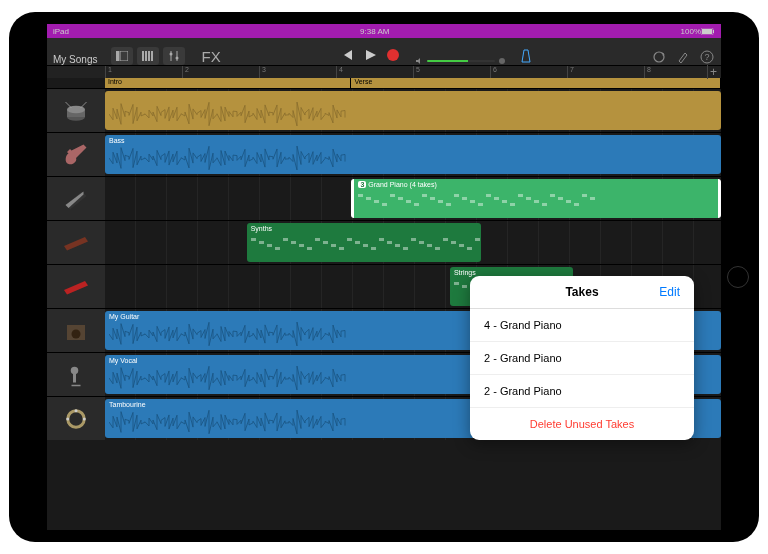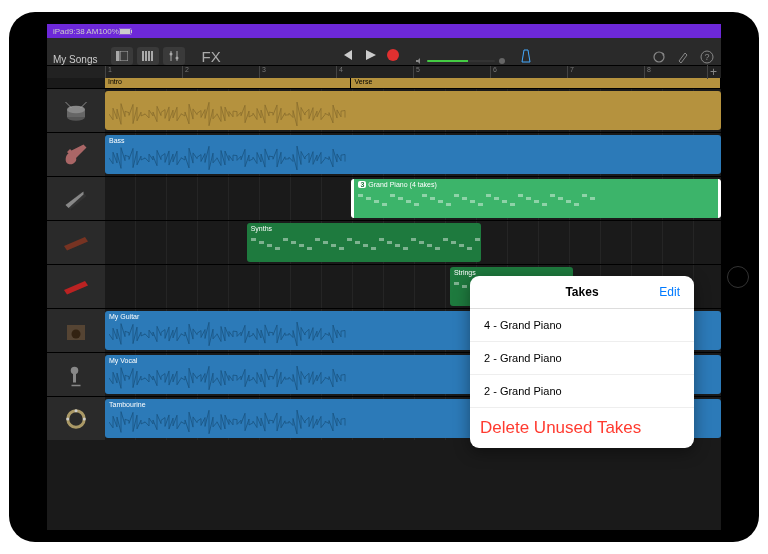--- a/index.html
+++ b/index.html
@@ -1,20 +1,20 @@
 <!DOCTYPE html>
 <html><head>
 <meta charset="utf-8">
 <style>
 *{margin:0;padding:0;box-sizing:border-box;font-family:-apple-system,sans-serif}
 body{background:#fff;display:flex;align-items:center;justify-content:center;width:768px;height:554px;overflow:hidden}
 .ipad{width:750px;height:530px;background:#000;border-radius:26px;position:relative;padding:12px 38px}
 .home-btn{position:absolute;right:10px;top:50%;transform:translateY(-50%);width:22px;height:22px;border:1px solid #333;border-radius:50%}
 .screen{width:100%;height:100%;background:#1a1a1a;position:relative;overflow:hidden}
-.status{height:14px;display:flex;align-items:center;padding:0 6px;font-size:8px;color:#ccc;background:#6d28d9}
+.status{height:14px;display:flex;justify-content:space-between;align-items:center;padding:0 6px;font-size:8px;color:#ccc;background:#a21caf}
 .status-r{display:flex;align-items:center;gap:0}
 .toolbar{height:28px;background:#2a2a2a;display:flex;align-items:flex-end;padding:0 6px;gap:4px;border-bottom:1px solid #000}
 .mysongs{color:#ccc;font-size:10px;margin-right:10px}
 .tbtn{width:22px;height:18px;background:#3a3a3a;border-radius:3px;display:flex;align-items:center;justify-content:center;color:#aaa;font-size:9px}
 .fx{color:#aaa;font-size:15px;margin-left:12px}
 .spacer{flex:1}
 .transport{display:flex;gap:3px;align-items:center}
 .trbtn{width:20px;height:20px;display:flex;align-items:center;justify-content:center;color:#ccc}
 .rec{width:12px;height:12px;background:#e03030;border-radius:50%}
 .vol{width:90px;display:flex;align-items:center;gap:4px;margin:0 8px}
@@ -43,21 +43,21 @@
 .clip-darkgreen{background:#1e7a3e}
 .clip .take-badge{background:#fff;color:#1e7a3e;border-radius:2px;padding:0 2px;margin-right:2px;font-size:7px;font-weight:bold}
 .wave{opacity:0.6;position:absolute;bottom:4px;left:4px;right:4px;height:24px}
 .popover{position:absolute;left:423px;top:252px;width:224px;background:#fff;border-radius:9px;box-shadow:0 4px 16px rgba(0,0,0,.4);z-index:10}
 .popover::before{content:'';position:absolute;top:-7px;left:50%;margin-left:-7px;border:7px solid transparent;border-bottom-color:#fff}
 .pophead{display:flex;justify-content:center;align-items:center;padding:9px;border-bottom:1px solid #ddd;position:relative}
 .poptitle{font-size:12px;font-weight:600;color:#000}
 .popedit{position:absolute;right:14px;color:#007aff;font-size:12px}
 .popitem{padding:10px 14px;font-size:11px;color:#000;border-bottom:1px solid #eee;display:flex;justify-content:space-between;align-items:center}
 .check{color:#007aff;font-size:13px}
-.popdel{padding:10px;text-align:left;color:#ff3b30;font-size:17px}
+.popdel{padding:10px;text-align:center;color:#ff3b30;font-size:11px}
 </style>
 </head>
 <body>
 
 <div class="ipad">
   <div class="home-btn"></div>
   <div class="screen">
     <div class="status">
       <span>iPad</span>
       <span>9:38 AM</span>

